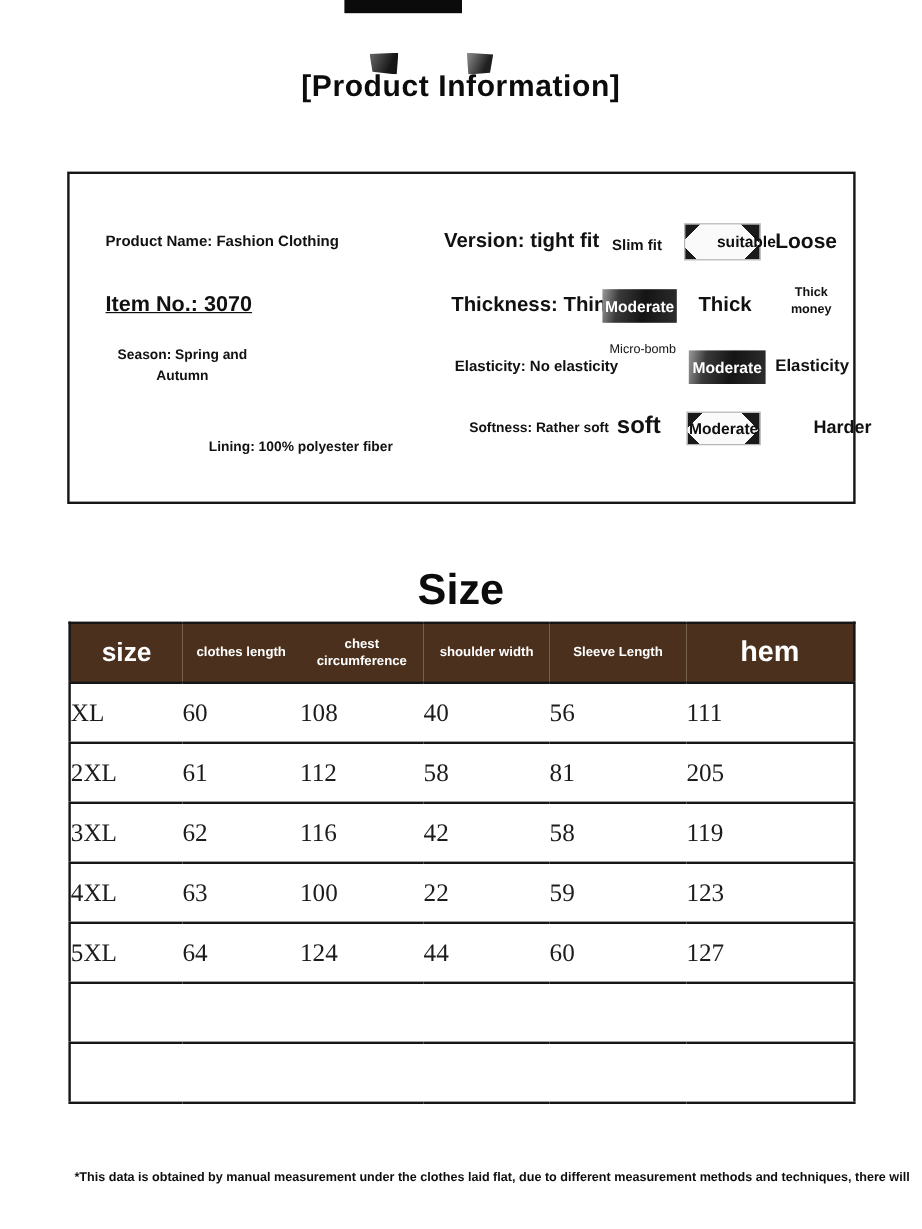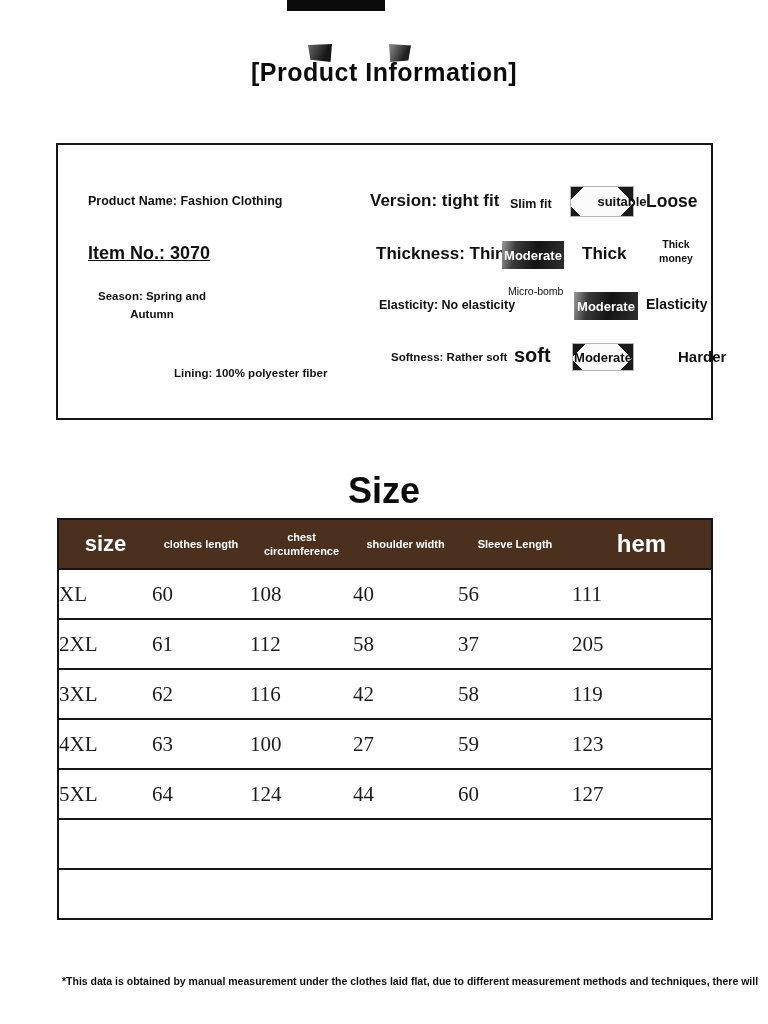--- a/index.html
+++ b/index.html
@@ -153,36 +153,36 @@
         <td>108</td>
         <td>40</td>
         <td>56</td>
         <td>111</td>
       </tr>
       <tr>
         <td>2XL</td>
         <td>61</td>
         <td>112</td>
         <td>58</td>
-        <td>37</td>
+        <td>81</td>
         <td>205</td>
       </tr>
       <tr>
         <td>3XL</td>
         <td>62</td>
         <td>116</td>
         <td>42</td>
         <td>58</td>
         <td>119</td>
       </tr>
       <tr>
         <td>4XL</td>
         <td>63</td>
         <td>100</td>
-        <td>27</td>
+        <td>22</td>
         <td>59</td>
         <td>123</td>
       </tr>
       <tr>
         <td>5XL</td>
         <td>64</td>
         <td>124</td>
         <td>44</td>
         <td>60</td>
         <td>127</td>

